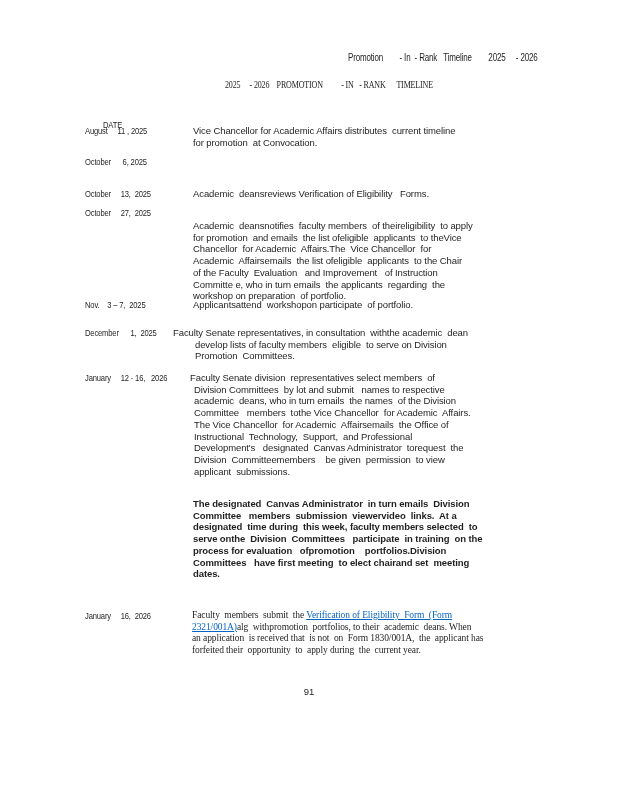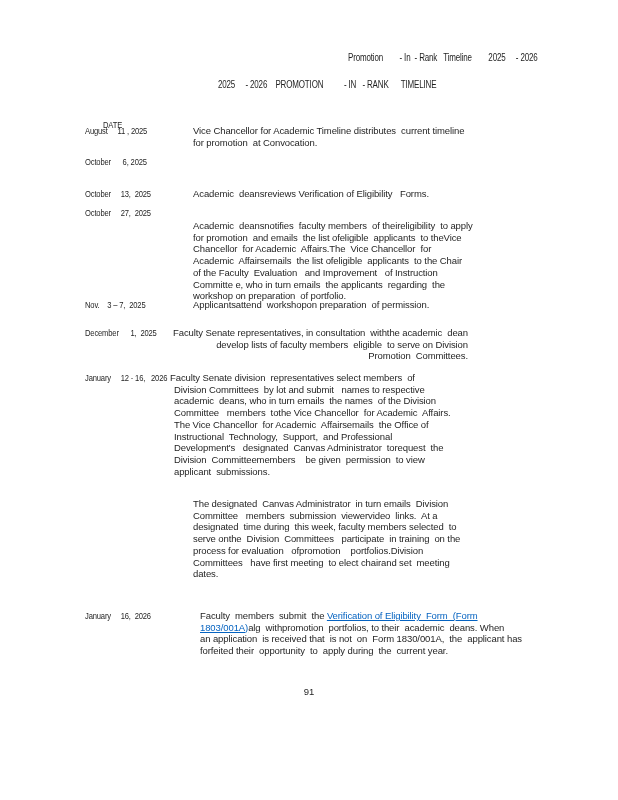--- a/index.html
+++ b/index.html
@@ -43,73 +43,73 @@
 </style>
 </head>
 <body>
 
 <div class="page">
 
   <div class="abs" style="left:330px;top:29px;">
     <span class="cond hdr">Promotion        - In  - Rank   Timeline        2025     - 2026</span>
   </div>
 
-  <div class="abs" style="left:200px;top:56px;">
+  <div class="abs" style="left:209px;top:56px;font-family:Liberation Serif, serif;">
     <span class="cond hdr">2025     - 2026    PROMOTION          - IN   - RANK      TIMELINE</span>
   </div>
 
   <div class="abs" style="left:85px;top:96px;">
     <span class="cond colhead">DATE</span>
   </div>
 
   <div class="abs cond date" style="left:85px;top:125px;">August     11 , 2025</div>
-  <div class="abs act" style="left:193px;top:125px;">Vice Chancellor for Academic Timeline distributes  current timeline
+  <div class="abs act" style="left:193px;top:125px;">Vice Chancellor for Academic Affairs distributes  current timeline
 for promotion  at Convocation.</div>
 
   <div class="abs cond date" style="left:85px;top:156px;">October      6, 2025</div>
 
   <div class="abs cond date" style="left:85px;top:188px;">October     13,  2025</div>
   <div class="abs act" style="left:193px;top:188px;">Academic  deansreviews Verification of Eligibility   Forms.</div>
 
   <div class="abs cond date" style="left:85px;top:207px;">October     27,  2025</div>
   <div class="abs act" style="left:193px;top:207px;margin-top:13px;">Academic  deansnotifies  faculty members  of theireligibility  to apply
 for promotion  and emails  the list ofeligible  applicants  to theVice
 Chancellor  for Academic  Affairs.The  Vice Chancellor  for
 Academic  Affairsemails  the list ofeligible  applicants  to the Chair
 of the Faculty  Evaluation   and Improvement   of Instruction
 Committe e, who in turn emails  the applicants  regarding  the
 workshop on preparation  of portfolio.</div>
 
   <div class="abs cond date" style="left:85px;top:299px;">Nov.    3 – 7,  2025</div>
-  <div class="abs act" style="left:193px;top:299px;">Applicantsattend  workshopon preparation  of permission.</div>
+  <div class="abs act" style="left:193px;top:299px;">Applicantsattend  workshopon participate  of portfolio.</div>
 
   <div class="abs cond date" style="left:85px;top:327px;">December      1,  2025</div>
-  <div class="abs act" style="left:195px;top:327px;text-indent:-22px;text-align:right;">Faculty Senate representatives, in consultation  withthe academic  dean
+  <div class="abs act" style="left:195px;top:327px;text-indent:-22px;">Faculty Senate representatives, in consultation  withthe academic  dean
 develop lists of faculty members  eligible  to serve on Division
 Promotion  Committees.</div>
 
   <div class="abs cond date" style="left:85px;top:372px;">January     12 - 16,   2026</div>
-  <div class="abs act" style="left:174px;top:372px;text-indent:-4px;">Faculty Senate division  representatives select members  of
+  <div class="abs act" style="left:194px;top:372px;text-indent:-4px;">Faculty Senate division  representatives select members  of
 Division Committees  by lot and submit   names to respective
 academic  deans, who in turn emails  the names  of the Division
 Committee   members  tothe Vice Chancellor  for Academic  Affairs.
 The Vice Chancellor  for Academic  Affairsemails  the Office of
 Instructional  Technology,  Support,  and Professional
 Development's   designated  Canvas Administrator  torequest  the
 Division  Committeemembers    be given  permission  to view
 applicant  submissions.</div>
 
-  <div class="abs act" style="left:193px;top:498px;">The designated  Canvas Administrator  in turn emails  Division
+  <div class="abs act" style="left:193px;top:498px;font-weight:bold;">The designated  Canvas Administrator  in turn emails  Division
 Committee   members  submission  viewervideo  links.  At a
 designated  time during  this week, faculty members selected  to
 serve onthe  Division  Committees   participate  in training  on the
 process for evaluation   ofpromotion    portfolios.Division
 Committees   have first meeting  to elect chairand set  meeting
 dates.</div>
 
   <div class="abs cond date" style="left:85px;top:610px;">January     16,  2026</div>
-  <div class="abs act" style="left:200px;top:610px;"><span>Faculty  members  submit  the </span><a class="link"><span>Verification of Eligibility  Form  (Form</span></a><br><a class="link"><span>1803/001A)</span></a><span>alg  withpromotion  portfolios, to their  academic  deans. When
+  <div class="abs act" style="left:192px;top:610px;font-family:Liberation Serif, serif;"><span>Faculty  members  submit  the </span><a class="link"><span>Verification of Eligibility  Form  (Form</span></a><br><a class="link"><span>2321/001A)</span></a><span>alg  withpromotion  portfolios, to their  academic  deans. When
 an application  is received that  is not  on  Form 1830/001A,  the  applicant has
 forfeited their  opportunity  to  apply during  the  current year.</span></div>
 
   <div class="abs pagenum">91</div>
 
 </div>
 
 </body></html>

